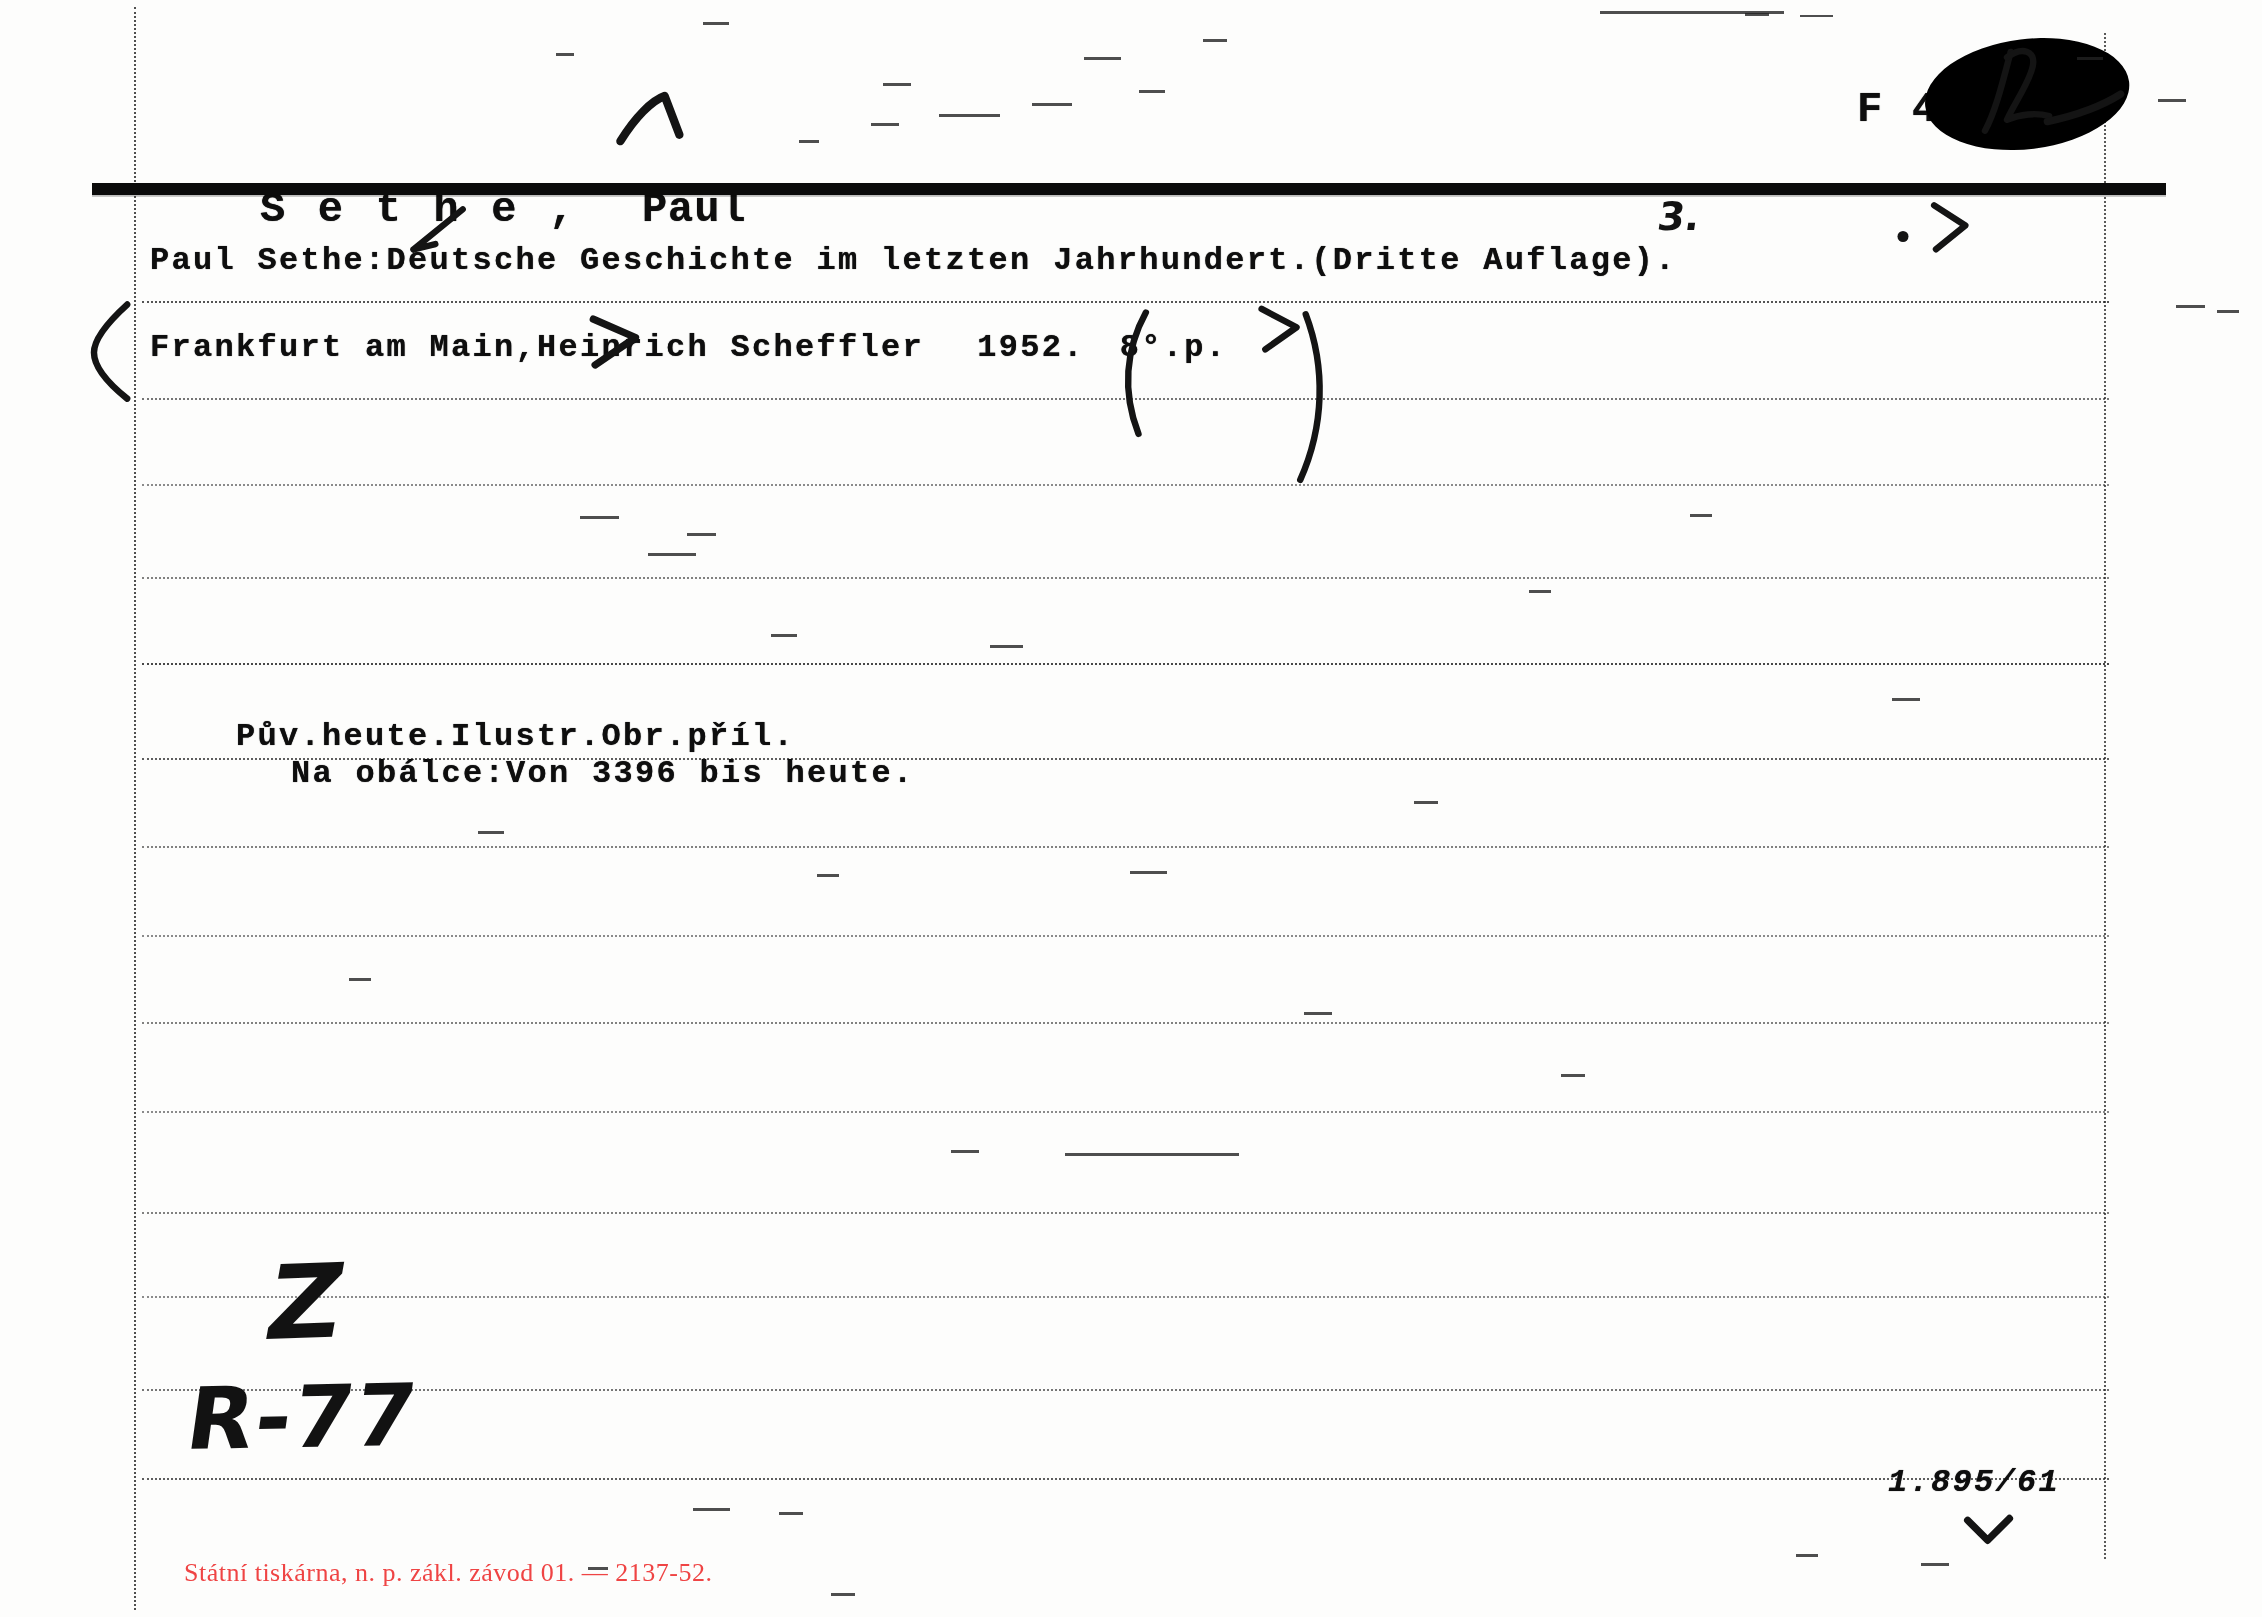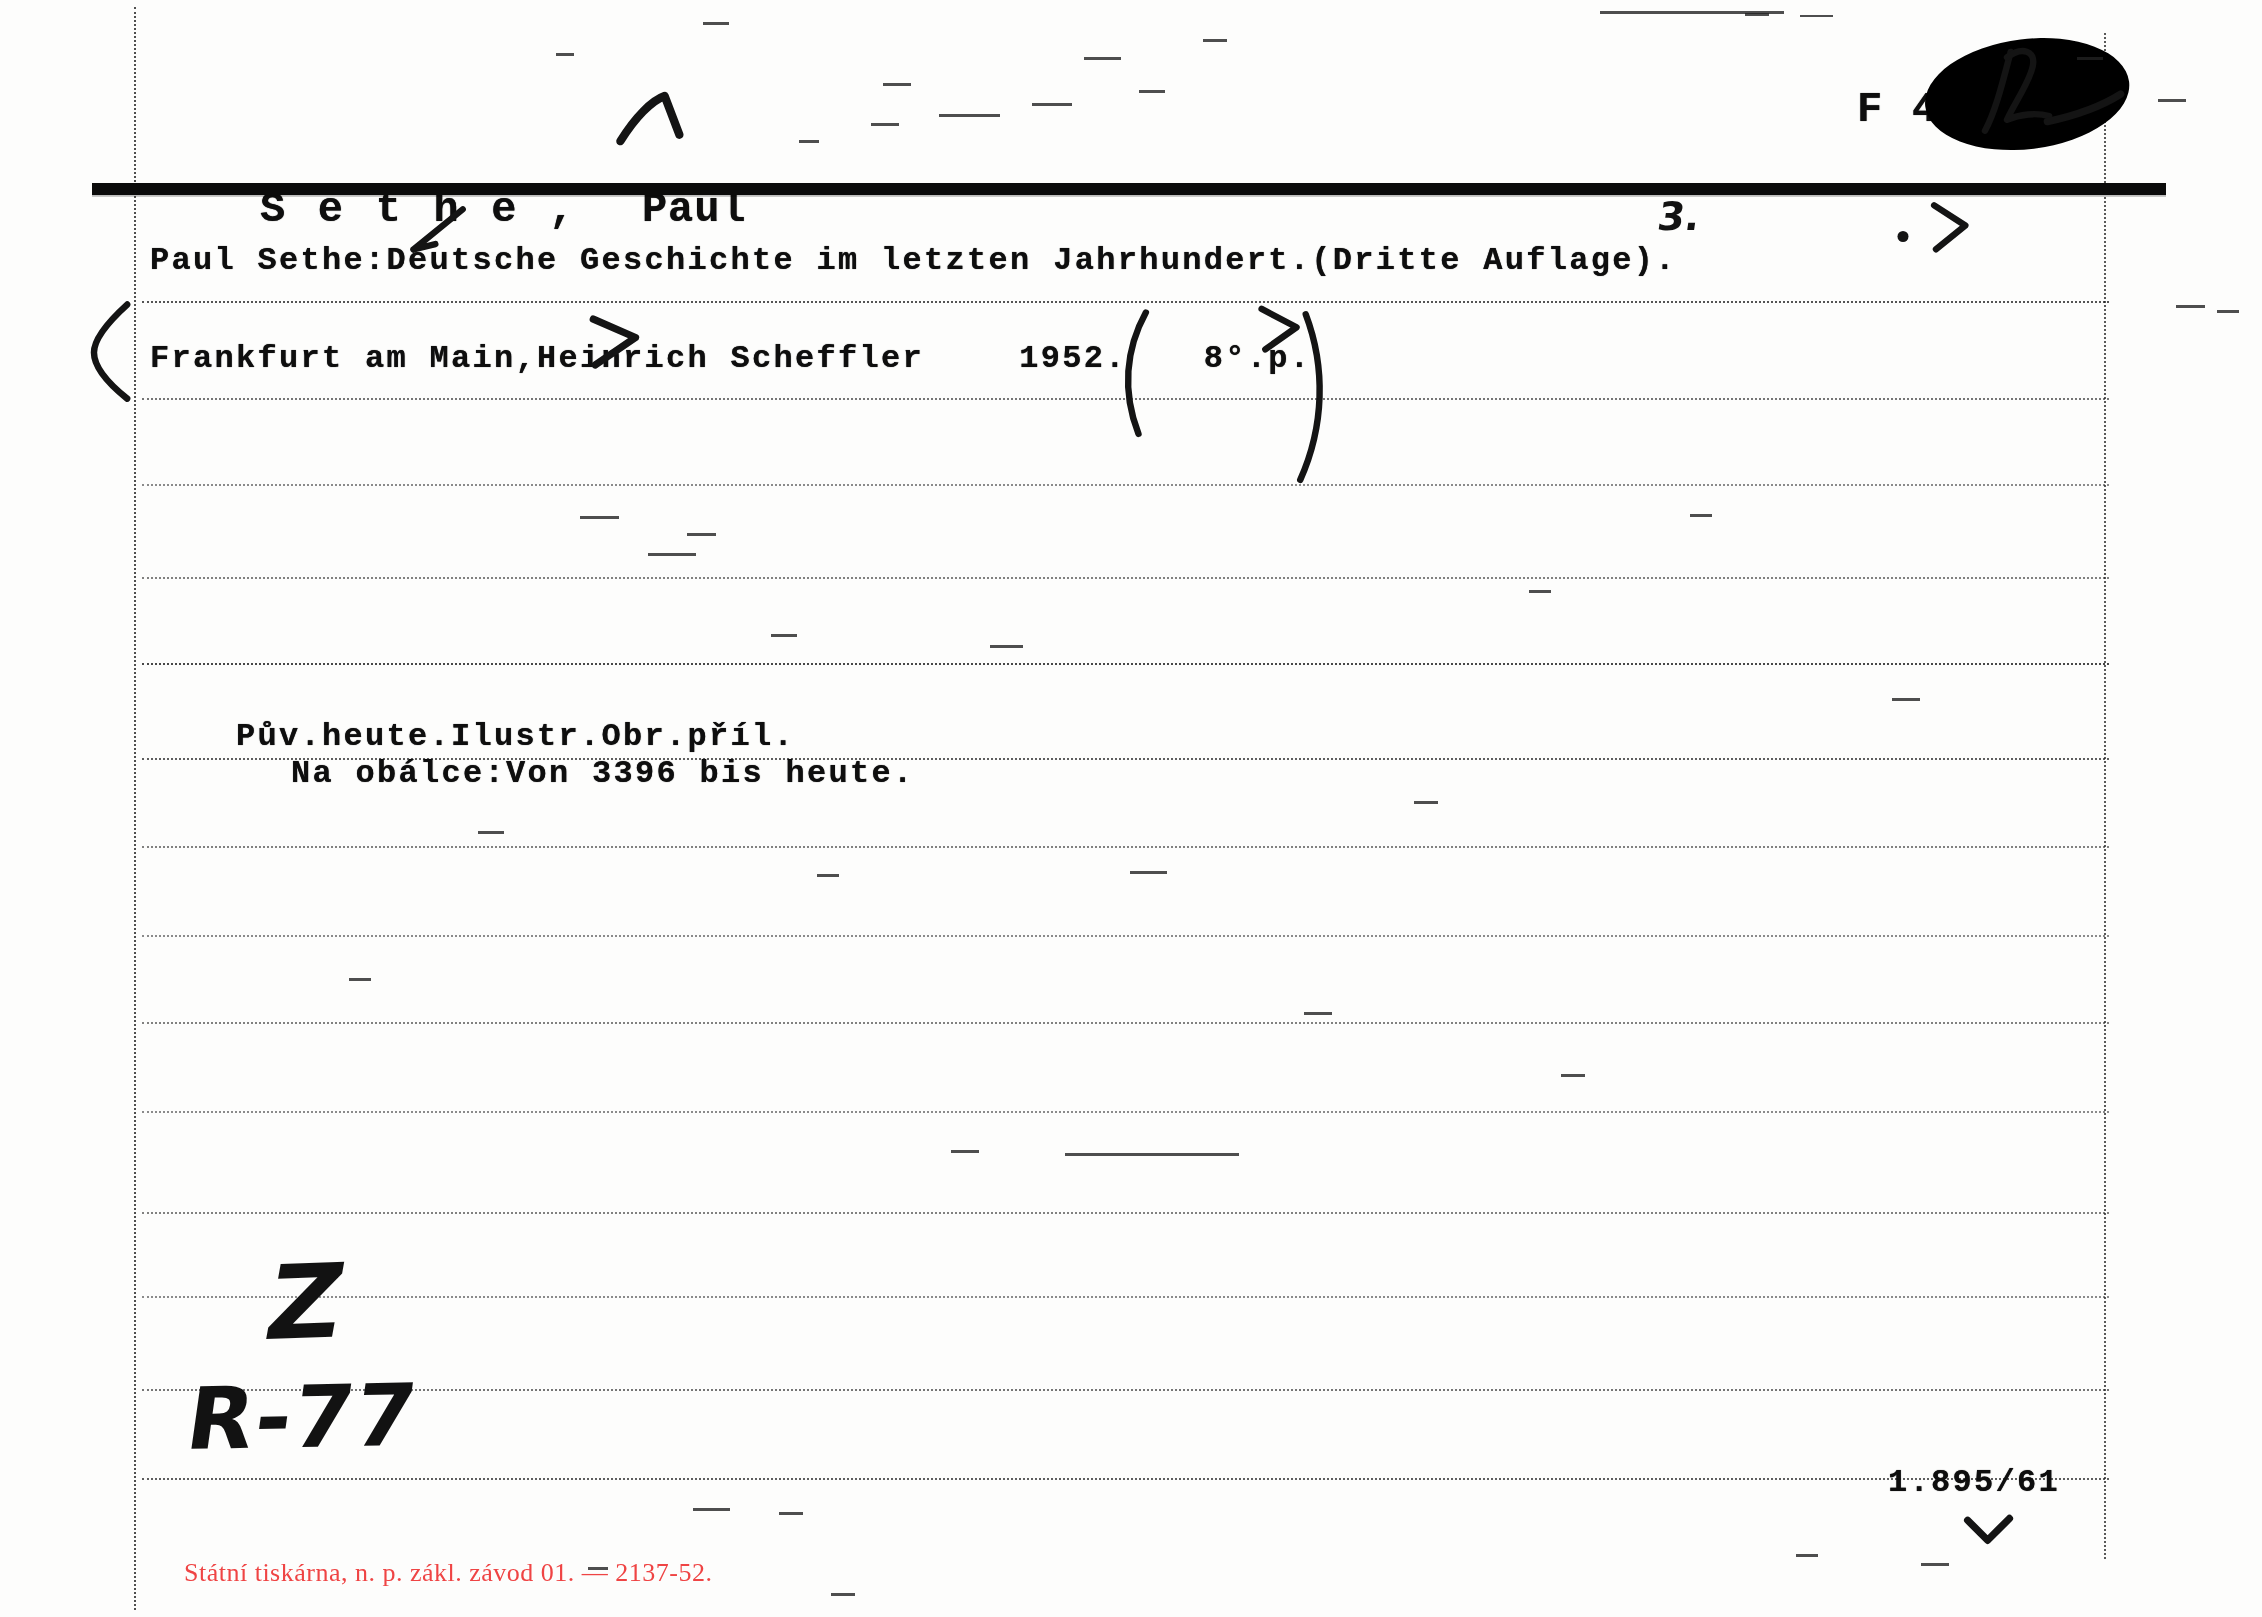--- a/index.html
+++ b/index.html
@@ -107,21 +107,21 @@
     <path d="M72,8 L18,52 M18,52 L42,46" stroke-width="7"></path>
   </svg>
 
   <div class="handwriting hw-edition" style="left:1658px;top:197px;">3.</div>
 
   <svg class="mark" style="left:1890px;top:198px;" width="92" height="66" viewBox="0 0 100 72">
     <circle cx="14" cy="42" r="6" fill="#141414" stroke="none"></circle>
     <path d="M48,8 L82,30 L50,56" stroke-width="7"></path>
   </svg>
 
-  <div class="typed imprint-line" style="left:150px;top:340px;gap:42px;">
+  <div class="typed imprint-line" style="left:150px;top:329px;">
     <span class="seg-pre">Frankfurt am Main,Heinrich Scheffler</span>
     <span class="seg-year">1952.</span>
     <span class="seg-post">8°.p.</span>
   </div>
 
   <svg class="mark" style="left:81px;top:299px;" width="61" height="107" viewBox="0 0 66 116">
     <path d="M50,6 C28,26 14,44 14,58 C14,74 30,92 50,108" stroke-width="7"></path>
   </svg>
 
   <svg class="mark" style="left:584px;top:310px;" width="70" height="66" viewBox="0 0 76 72">
@@ -136,21 +136,21 @@
 
   <div class="typed note-line" style="left:150px;top:681px;">
     <span class="seg-left">Pův.heute.Ilustr.Obr.příl.</span>
     <span class="seg-right">Na obálce:Von 3396 bis heute.</span>
   </div>
 
   <div class="handwriting hw-z" style="left:268px;top:1251px;">Z</div>
 
   <div class="handwriting hw-shelf" style="left:188px;top:1374px;">R-77</div>
 
-  <div class="typed" style="left:1888px;top:1464px;">1.895/61</div>
+  <div class="typed" style="left:1888px;top:1464px;font-style:italic;">1.895/61</div>
 
   <svg class="mark" style="left:1962px;top:1513px;" width="64" height="40" viewBox="0 0 70 44">
     <path d="M6,8 L28,30 L52,6" stroke-width="8"></path>
   </svg>
 
   <div class="serif-small" style="left:184px;top:1558px;">Státní tiskárna, n. p. zákl. závod 01. — 2137-52.</div>
 
   <div id="noise-layer">
       <div class="noise" style="left: 1600px; top: 11px; width: 184px;"></div>
       <div class="noise" style="left: 1800px; top: 14.7px; width: 33px;"></div>

